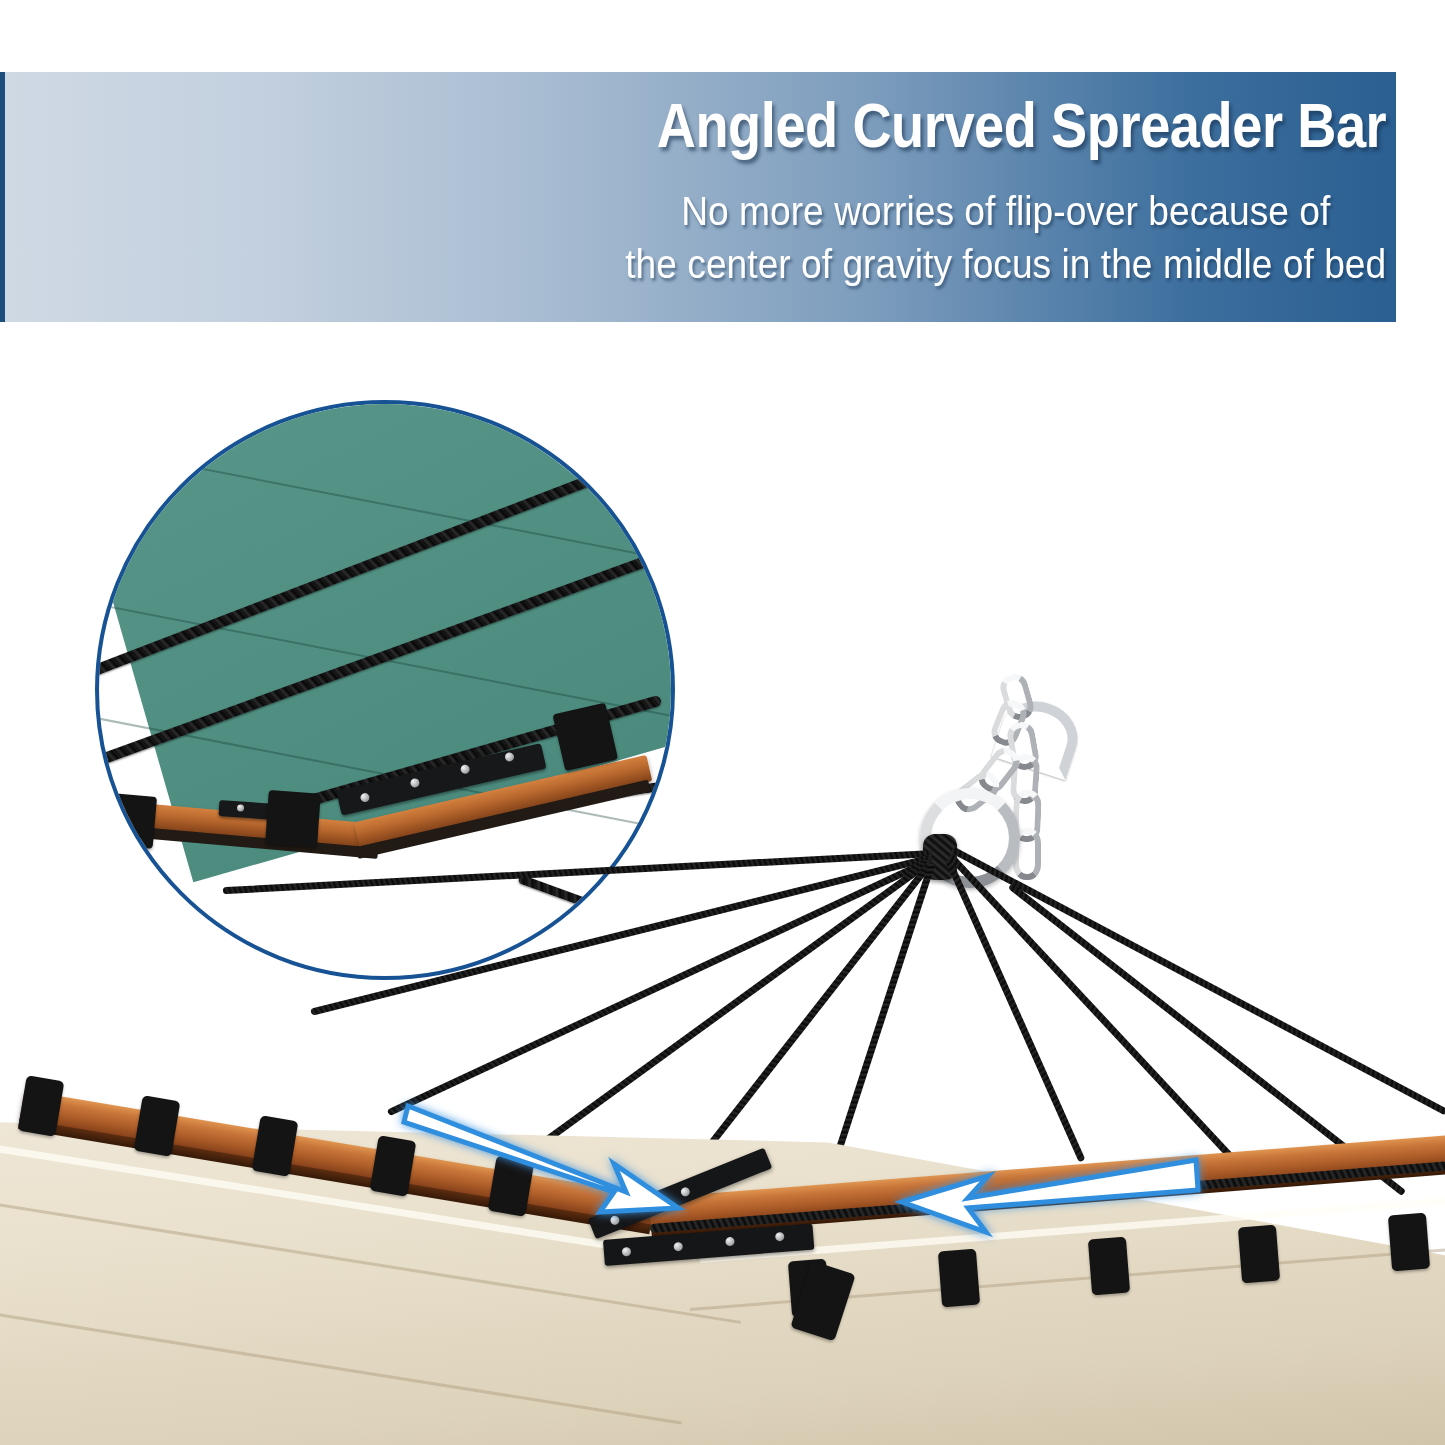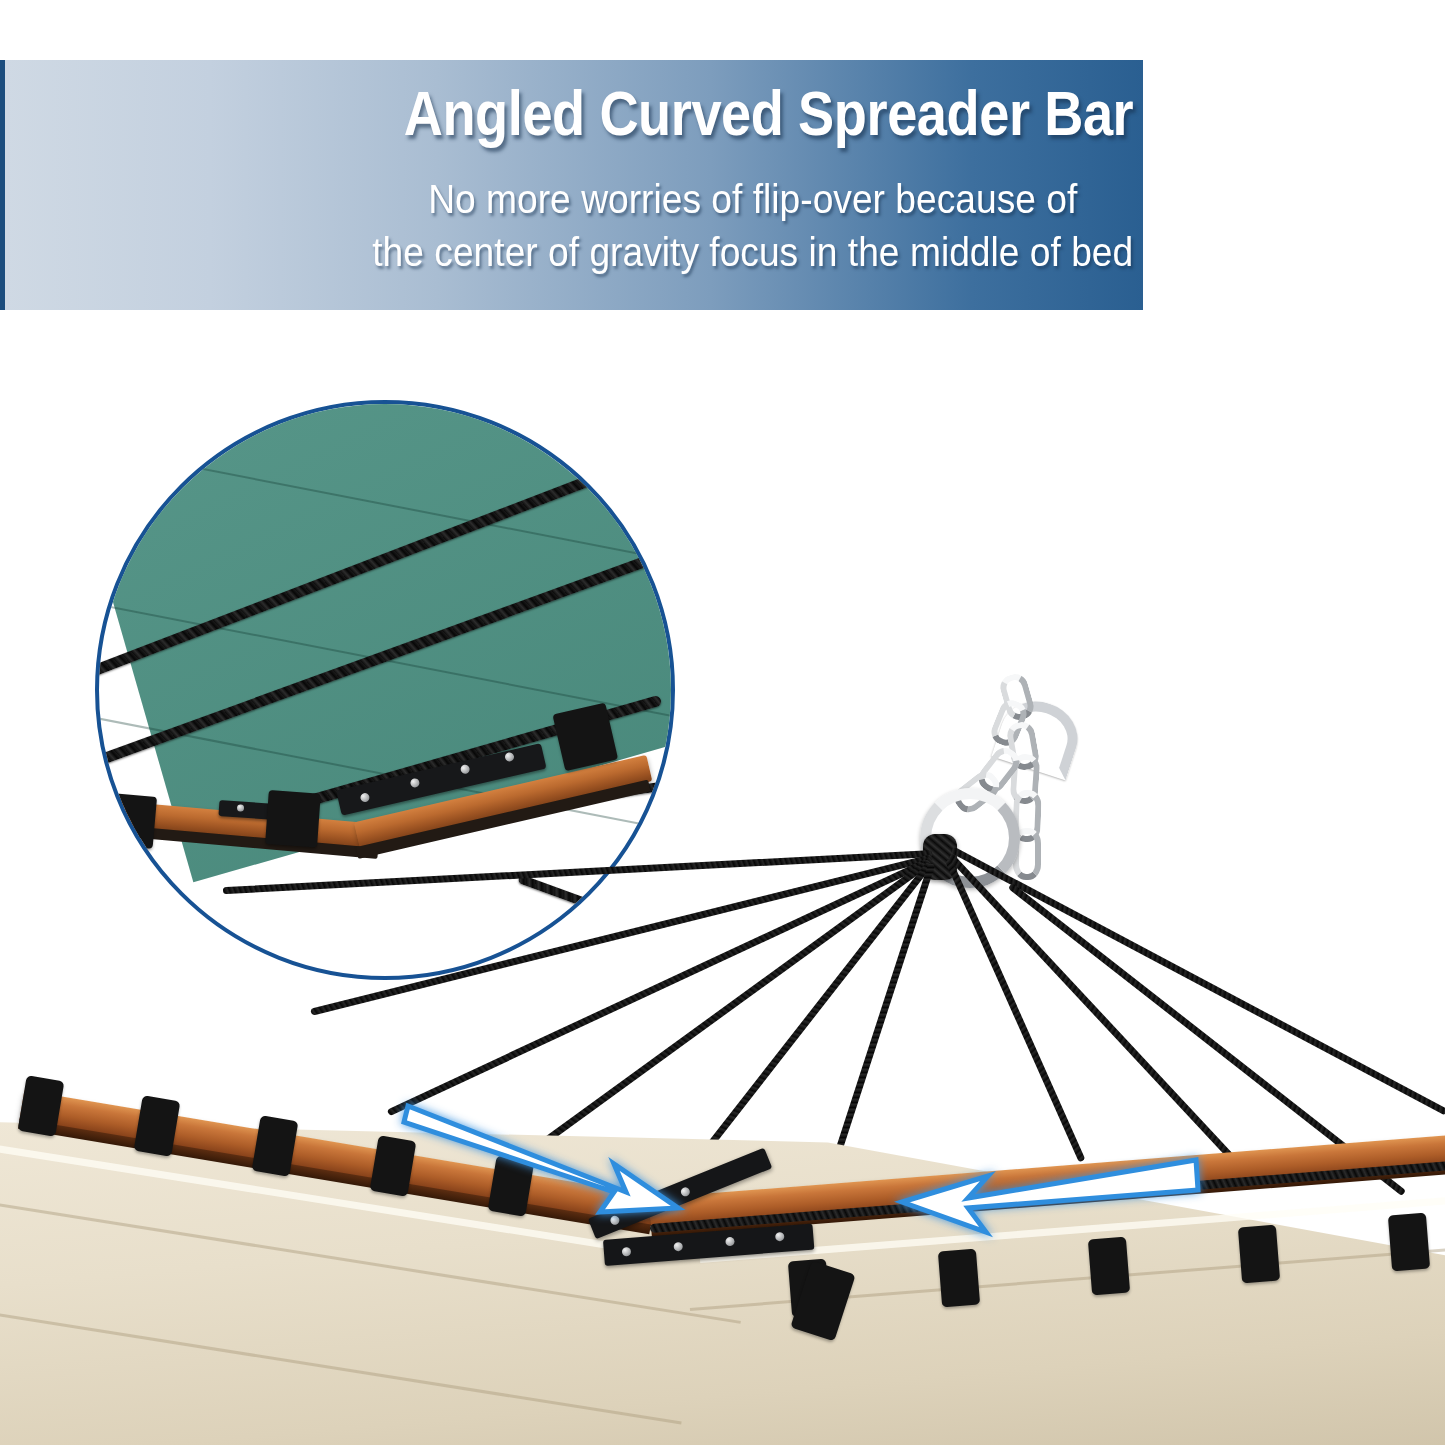--- a/index.html
+++ b/index.html
@@ -4,21 +4,21 @@
 <style>
   html,body{margin:0;padding:0;background:#ffffff;}
   body{
     width:1445px;height:1445px;position:relative;overflow:hidden;
     font-family:"Liberation Sans","DejaVu Sans",sans-serif;
     background:#ffffff;
   }
 
   
   .banner{
-    position:absolute;left:0;top:60px;width:1143px;height:250px;
+    position:absolute;left:0;top:72px;width:1396px;height:250px;
     background:linear-gradient(to right,#cfd9e4 0%,#c3d0df 18%,#a9bdd2 38%,#7d9dbd 62%,#3d6f9e 85%,#2a5f91 100%);
     border-left:5px solid #1d4e7e;
     box-sizing:border-box;
     overflow:hidden;
   }
   .banner-inner{
     position:absolute;right:0;top:0;width:1445px;height:100%;
     display:flex;flex-direction:column;align-items:flex-end;justify-content:flex-start;
     padding-right:10px;box-sizing:border-box;
   }

